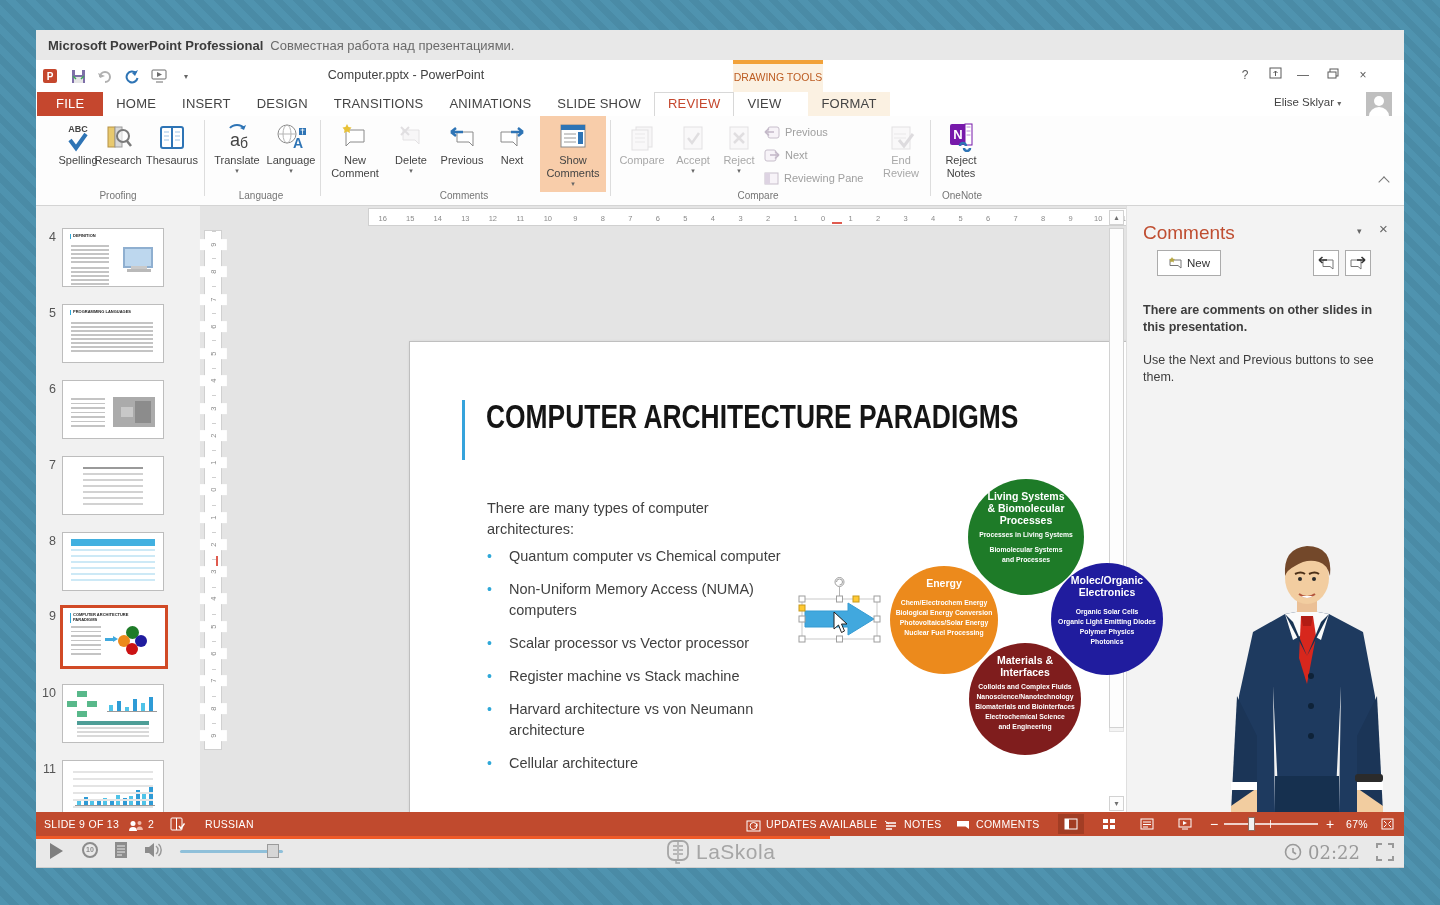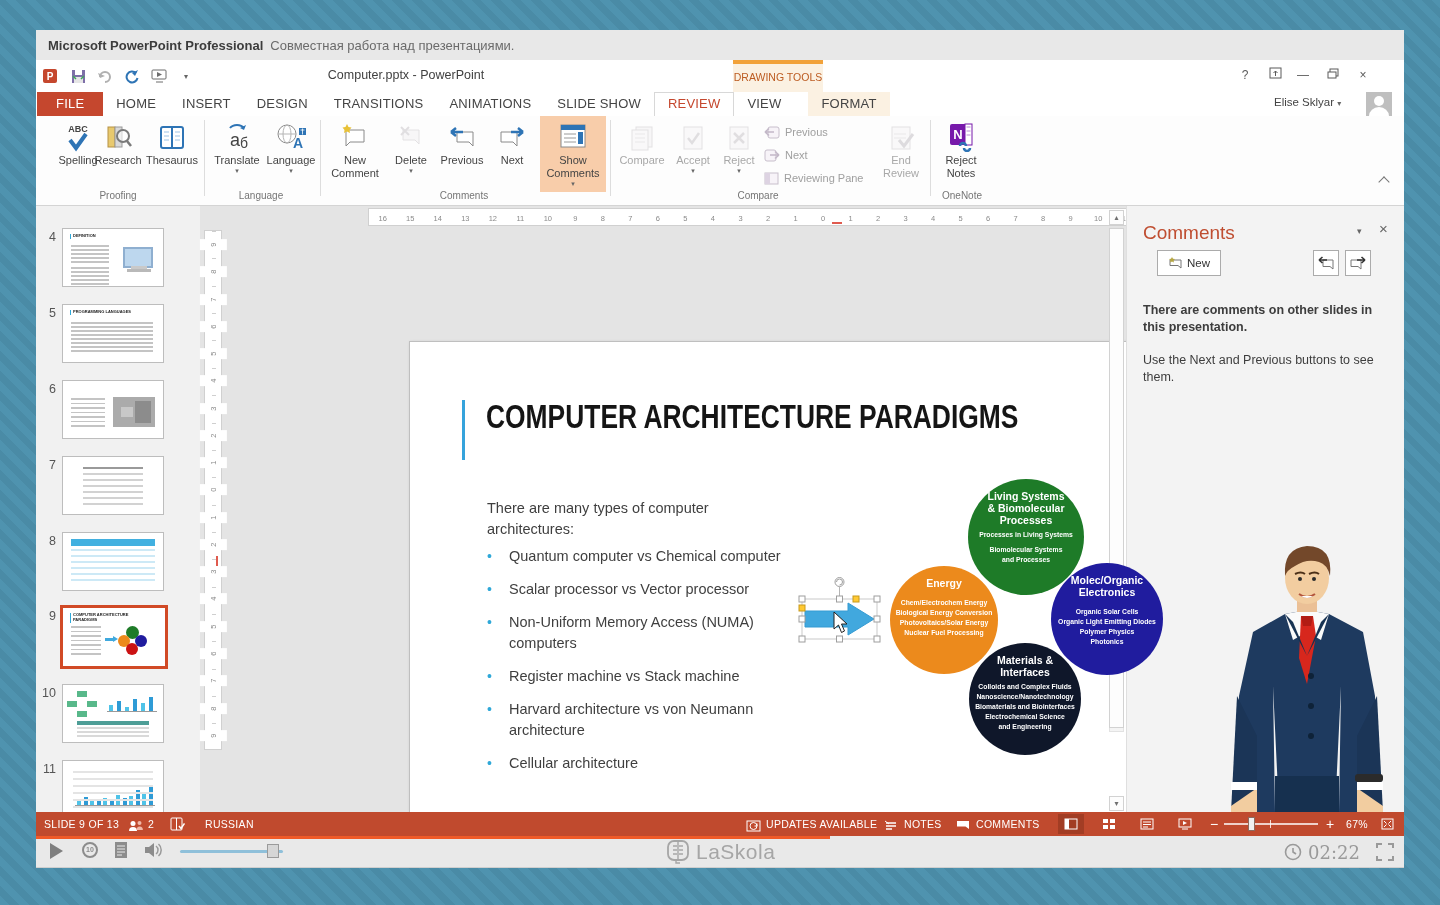--- a/index.html
+++ b/index.html
@@ -561,22 +561,22 @@
         <span class="vnum">9</span>
       </div>
     <div class="abs" style="left:16px;top:350px;height:10px;border-right:2px dashed #E05A4E;"></div>
 
     <div class="abs slide">
       <div class="accentline"></div>
       <div class="slide-title">COMPUTER ARCHITECTURE PARADIGMS</div>
       <div class="slide-intro">There are many types of computer architectures:</div>
       <div class="bullets">
           <div class="bullet">Quantum computer vs Chemical computer</div>
+          <div class="bullet">Non-Uniform Memory Access (NUMA) computers</div>
           <div class="bullet">Scalar processor vs Vector processor</div>
-          <div class="bullet">Non-Uniform Memory Access (NUMA) computers</div>
           <div class="bullet">Register machine vs Stack machine</div>
           <div class="bullet">Harvard architecture vs von Neumann architecture</div>
           <div class="bullet">Cellular architecture</div>
         </div>
       <div class="diagram">
           <div class="circle" style="left: 558px; top: 137px; width: 116px; height: 116px; background: rgb(30, 123, 40); z-index: 2;">
             <div class="c-title">Living Systems
 &amp; Biomolecular
 Processes</div>
             <div class="c-line">Processes in Living Systems</div>
@@ -594,21 +594,21 @@
           </div>
           <div class="circle" style="left: 641px; top: 221px; width: 112px; height: 112px; background: rgb(32, 28, 158); z-index: 1;">
             <div class="c-title">Molec/Organic
 Electronics</div>
             <div class="c-gap"></div>
             <div class="c-line">Organic Solar Cells</div>
             <div class="c-line">Organic Light Emitting Diodes</div>
             <div class="c-line">Polymer Physics</div>
             <div class="c-line">Photonics</div>
           </div>
-          <div class="circle" style="left: 559px; top: 301px; width: 112px; height: 112px; background: #0f172a; z-index: 4;">
+          <div class="circle" style="left: 559px; top: 301px; width: 112px; height: 112px; background: #7f1d1d; z-index: 4;">
             <div class="c-title">Materials &amp;
 Interfaces</div>
             <div class="c-line">Colloids and Complex Fluids</div>
             <div class="c-line">Nanoscience/Nanotechnology</div>
             <div class="c-line">Biomaterials and Biointerfaces</div>
             <div class="c-line">Electrochemical Science</div>
             <div class="c-line">and Engineering</div>
           </div>
         </div>
 

